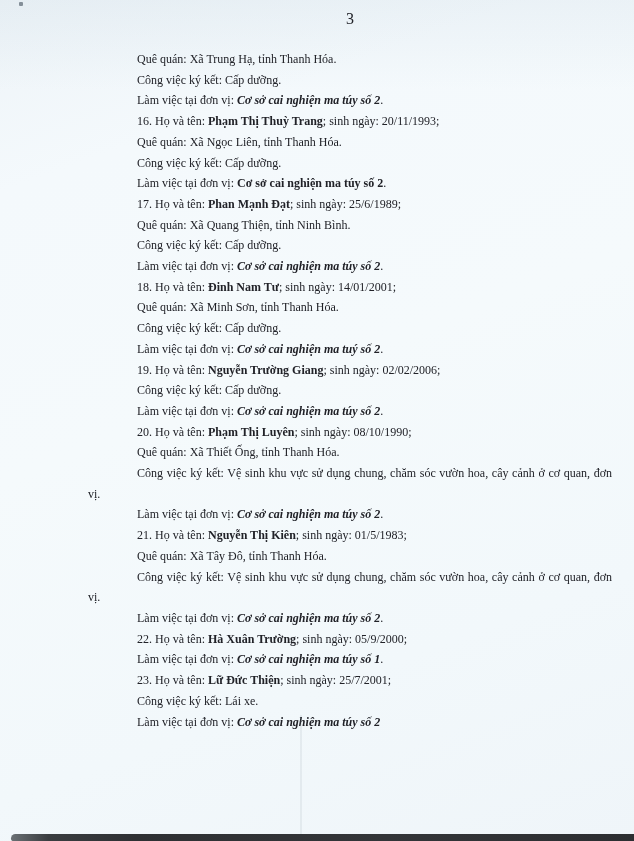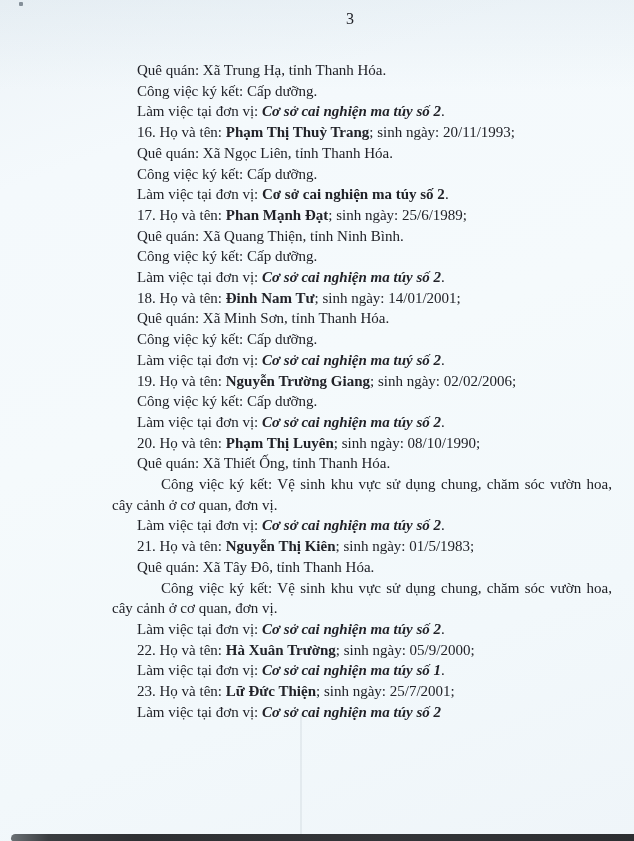--- a/index.html
+++ b/index.html
@@ -9,26 +9,26 @@
     overflow:hidden;
     background:linear-gradient(160deg,#eef4f8 0%,#f4f9fc 18%,#f5fafc 45%,#f2f8fb 75%,#eff5f9 100%);
     font-family:"Liberation Serif","DejaVu Serif",serif;
     color:#212228;
   }
   .page-number{
     position:absolute;top:8px;left:88px;width:524px;
     text-align:center;font-size:16px;line-height:21px;
   }
   .content{
-    position:absolute;top:60px;left:88px;width:524px;
-    font-size:15px;line-height:20.7px;
+    position:absolute;top:49px;left:88px;width:524px;
+    font-size:12px;line-height:20.7px;
     text-rendering:optimizeLegibility;
   }
   .line{white-space:nowrap;text-indent:49px;}
-  .line.wrap{white-space:normal;text-align:justify;margin-left:24px;}
+  .line.wrap{white-space:normal;text-align:justify;}
   .b{font-weight:700;margin-top:20px;}
   .bi{font-weight:700;font-style:italic;}
   
   .scan-bottom-band{
     position:absolute;left:11px;right:0;top:834px;height:7px;
     background:linear-gradient(to right,#6a7074,#3a3d40 6%,#2e3033 20%,#333538 60%,#2c2e31 100%);
     border-top-left-radius:5px;border-bottom-left-radius:3px;
   }
   .scan-speck{
     position:absolute;left:19px;top:2px;width:4px;height:4px;
@@ -74,17 +74,18 @@
       <div class="line"><span>Quê quán: Xã Thiết Ống, tỉnh Thanh Hóa.</span></div>
       <div class="line wrap"><span>Công việc ký kết: Vệ sinh khu vực sử dụng chung, chăm sóc vườn hoa, cây cảnh ở cơ quan, đơn vị.</span></div>
       <div class="line"><span>Làm việc tại đơn vị: </span><span class="bi">Cơ sở cai nghiện ma túy số 2</span><span>.</span></div>
       <div class="line"><span>21. Họ và tên: </span><span class="b">Nguyễn Thị Kiên</span><span>; sinh ngày: 01/5/1983;</span></div>
       <div class="line"><span>Quê quán: Xã Tây Đô, tỉnh Thanh Hóa.</span></div>
       <div class="line wrap"><span>Công việc ký kết: Vệ sinh khu vực sử dụng chung, chăm sóc vườn hoa, cây cảnh ở cơ quan, đơn vị.</span></div>
       <div class="line"><span>Làm việc tại đơn vị: </span><span class="bi">Cơ sở cai nghiện ma túy số 2</span><span>.</span></div>
       <div class="line"><span>22. Họ và tên: </span><span class="b">Hà Xuân Trường</span><span>; sinh ngày: 05/9/2000;</span></div>
       <div class="line"><span>Làm việc tại đơn vị: </span><span class="bi">Cơ sở cai nghiện ma túy số 1</span><span>.</span></div>
       <div class="line"><span>23. Họ và tên: </span><span class="b">Lữ Đức Thiện</span><span>; sinh ngày: 25/7/2001;</span></div>
+      <div class="line"><span>Công việc ký kết: Lái xe.</span></div>
       <div class="line"><span>Làm việc tại đơn vị: </span><span class="bi">Cơ sở cai nghiện ma túy số 2</span></div>
     </div>
   <div class="scan-crease"></div>
   <div class="scan-bottom-band"></div>
 </div>
 
 </body></html>

